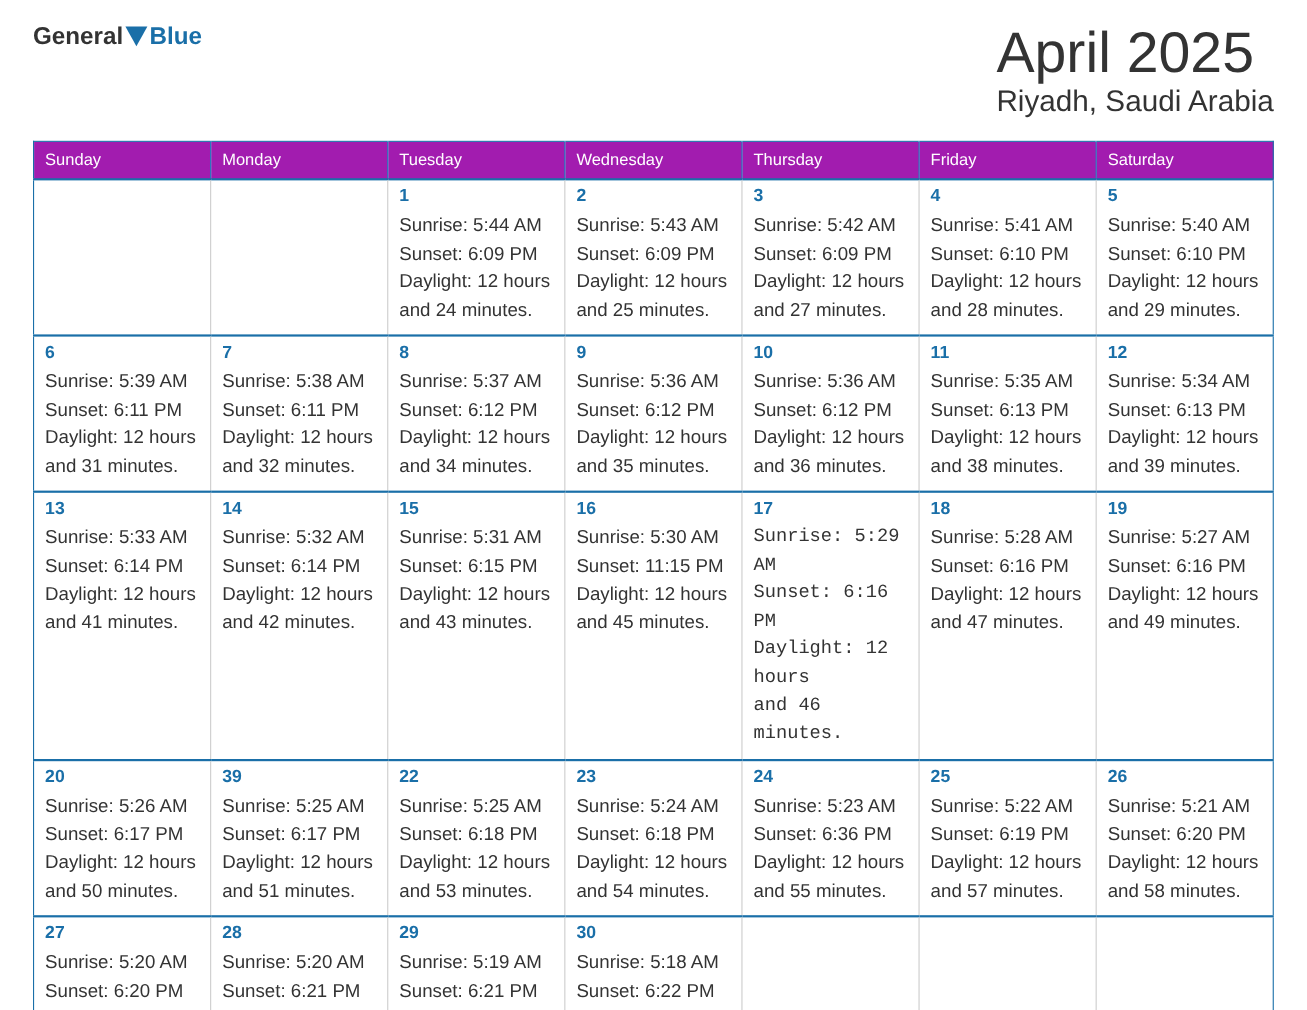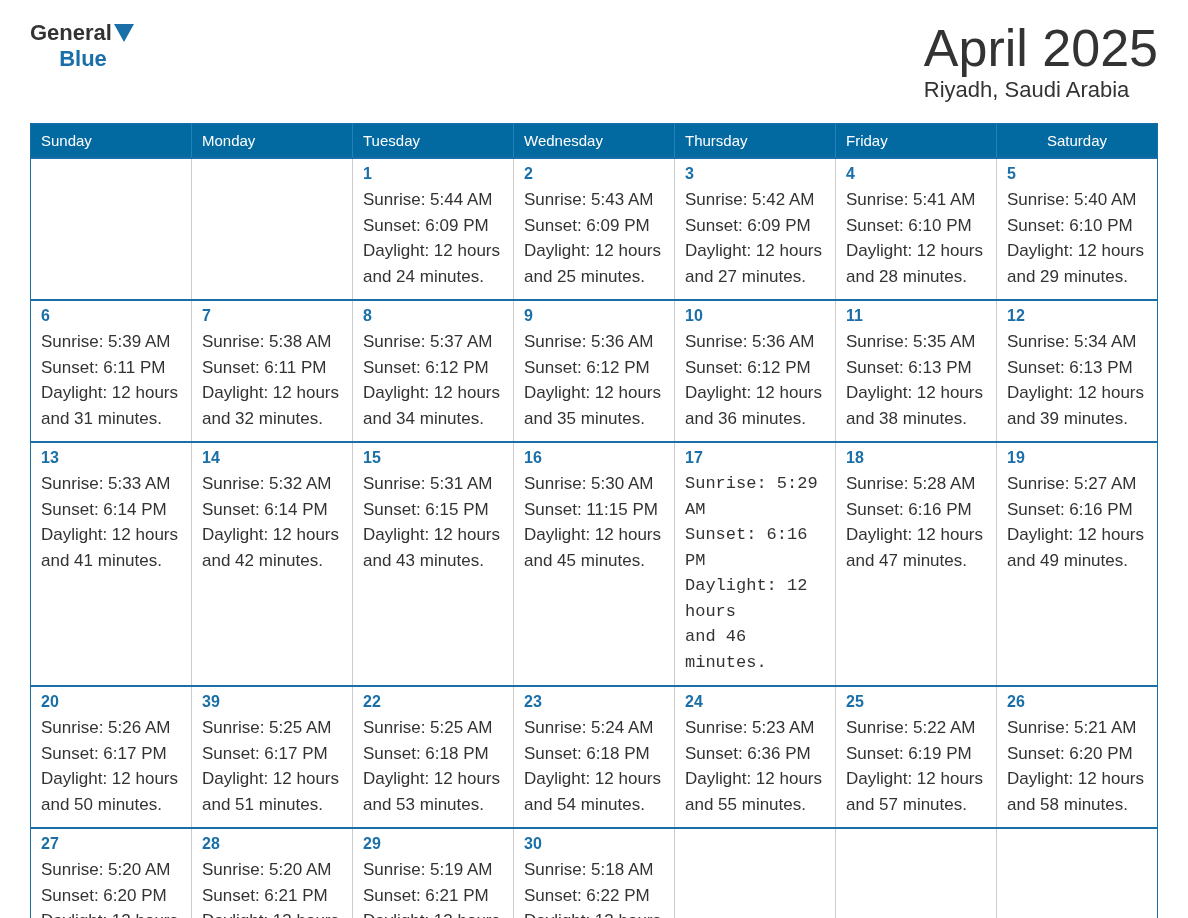--- a/index.html
+++ b/index.html
@@ -12,22 +12,22 @@
       min-height: 918px;
     }
     .header {
       display: flex;
       justify-content: space-between;
       align-items: flex-start;
       margin-bottom: 20px;
     }
     .logo {
       display: flex;
-      flex-direction: column;
-      align-items: center;
+      flex-direction: row;
+      align-items: flex-end;
     }
     .logo-text {
       display: flex;
       align-items: center;
       font-size: 22px;
       font-weight: bold;
       color: #333;
     }
     .logo-general { color: #333; }
     .logo-triangle {
@@ -47,41 +47,40 @@
     .title-block {
       text-align: left;
     }
     .title-block h1 {
       font-size: 52px;
       font-weight: normal;
       color: #333;
       line-height: 1.1;
     }
     .title-block h2 {
-      font-size: 22px;
+      font-size: 27px;
       font-weight: normal;
       color: #333;
     }
     .calendar {
       width: 100%;
       border-collapse: collapse;
       border: 1px solid #1a6fa8;
     }
     .calendar thead tr th {
-      background-color: #0369a1;
+      background-color: #a21caf;
       color: #fff;
       padding: 8px 10px;
       text-align: left;
       font-size: 15px;
       font-weight: normal;
       border-right: 1px solid #2280c0;
     }
     .calendar thead tr th:last-child {
       border-right: none;
-      text-align: center;
     }
     .calendar tbody tr td {
       vertical-align: top;
       padding: 6px 10px 10px 10px;
       border-top: 2px solid #1a6fa8;
       border-right: 1px solid #ccc;
       width: 14.28%;
       min-height: 110px;
     }
     .calendar tbody tr td:last-child {

